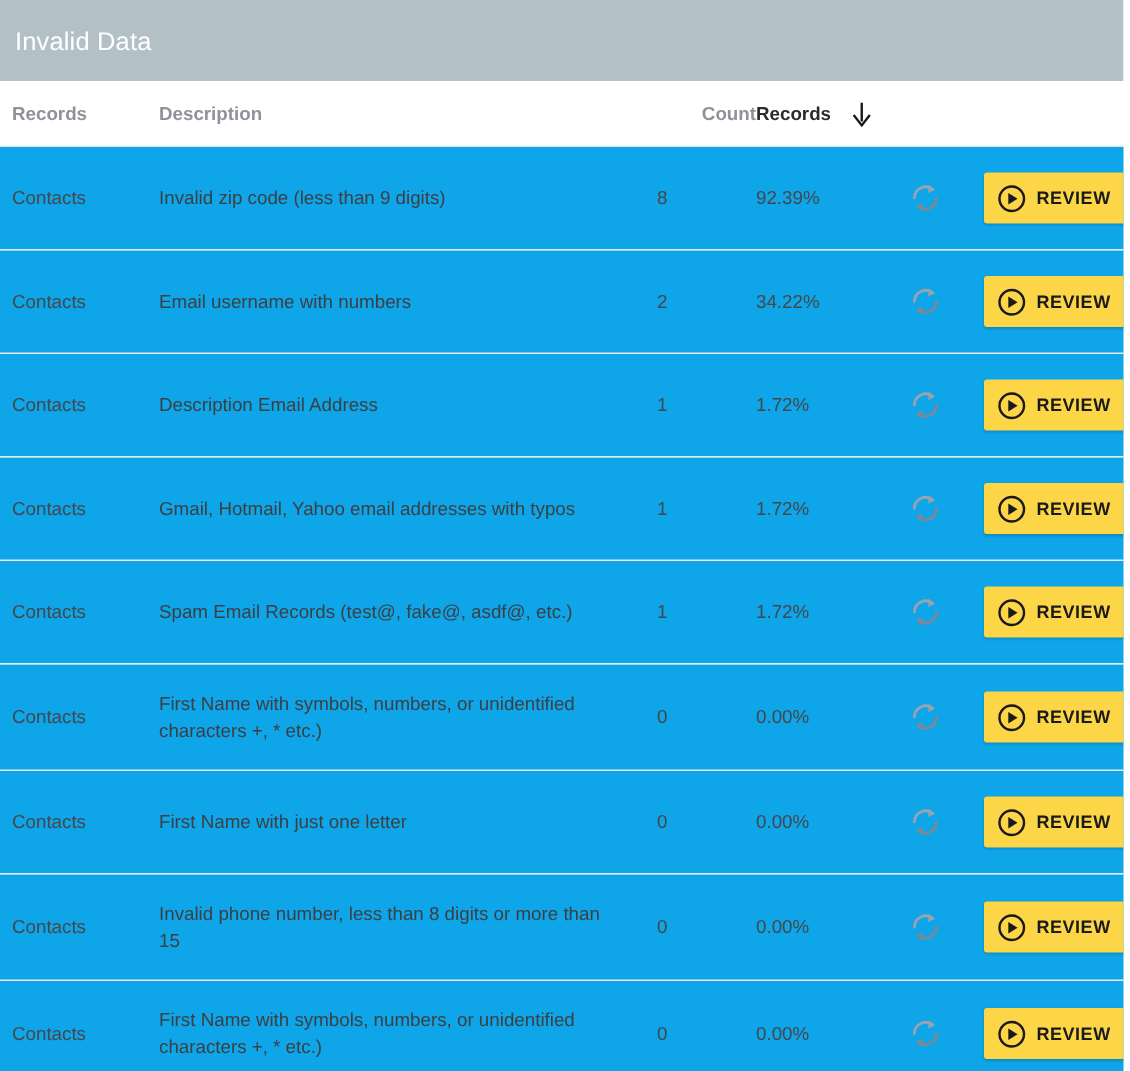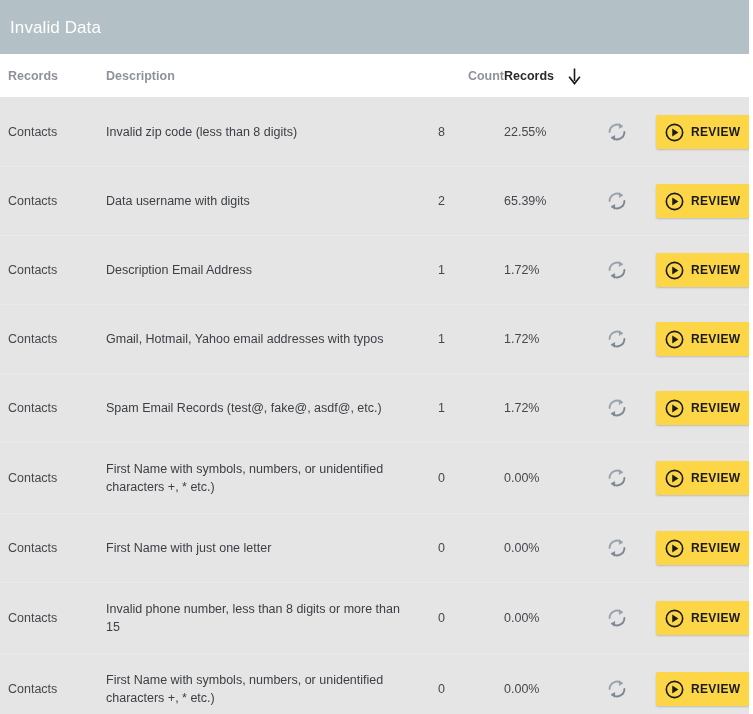--- a/index.html
+++ b/index.html
@@ -79,21 +79,21 @@
     position: relative;
     top: 1px;
   }
 
   tbody td {
     font-size: 12.5px;
     color: #44484c;
     border-bottom: 1px solid #e8eaec;
     vertical-align: middle;
     padding: 17px 0;
-    background: #e5e5e5;
+    background: #0ea5e9;
   }
   tbody tr:last-child td { border-bottom: 1px solid #e8eaec; }
 
   td.cell-records {
     padding-left: 8px;
     color: #44484c;
     white-space: nowrap;
   }
   td.cell-desc {
     padding-right: 22px;
@@ -177,49 +177,49 @@
             </span>
           </span>
         </th>
         <th></th>
         <th></th>
       </tr>
     </thead>
     <tbody id="table-body">
         <tr>
     <td class="cell-records">Contacts</td>
-    <td class="cell-desc">Invalid zip code (less than 8 digits)</td>
+    <td class="cell-desc">Invalid zip code (less than 9 digits)</td>
     <td class="cell-count">8</td>
-    <td class="cell-percent">22.55%</td>
-    <td class="cell-refresh">
-      <button class="refresh-btn">
-  <svg viewBox="0 0 22 22" width="22" height="22" aria-hidden="true">
-    <path d="M3.6 11a7.4 7.4 0 0 1 12.2-5.6" stroke="#9aa3ad" stroke-width="1.9" fill="none" stroke-linecap="round"></path>
-    <path d="M18.4 11a7.4 7.4 0 0 1-12.2 5.6" stroke="#7d8896" stroke-width="1.9" fill="none" stroke-linecap="round"></path>
-    <path d="M13.0 2.2 L17.2 5.2 L12.9 7.9 Z" fill="#9aa3ad"></path>
-    <path d="M9.0 19.8 L4.8 16.8 L9.1 14.1 Z" fill="#7d8896"></path>
-  </svg></button>
-    </td>
-    <td class="cell-action">
-      <button class="review-btn">
-        <span>
-  <svg class="play-icon" viewBox="0 0 20 20" aria-hidden="true">
-    <circle cx="10" cy="10" r="8.6" fill="none" stroke="#1a1a1a" stroke-width="1.7"></circle>
-    <path d="M7.6 5.9 L14.1 10 L7.6 14.1 Z" fill="#1a1a1a"></path>
-  </svg>
-              </span>
-        <span class="review-label">REVIEW</span>
-      </button>
-    </td>
-        </tr>
-        <tr>
-    <td class="cell-records">Contacts</td>
-    <td class="cell-desc">Data username with digits</td>
+    <td class="cell-percent">92.39%</td>
+    <td class="cell-refresh">
+      <button class="refresh-btn">
+  <svg viewBox="0 0 22 22" width="22" height="22" aria-hidden="true">
+    <path d="M3.6 11a7.4 7.4 0 0 1 12.2-5.6" stroke="#9aa3ad" stroke-width="1.9" fill="none" stroke-linecap="round"></path>
+    <path d="M18.4 11a7.4 7.4 0 0 1-12.2 5.6" stroke="#7d8896" stroke-width="1.9" fill="none" stroke-linecap="round"></path>
+    <path d="M13.0 2.2 L17.2 5.2 L12.9 7.9 Z" fill="#9aa3ad"></path>
+    <path d="M9.0 19.8 L4.8 16.8 L9.1 14.1 Z" fill="#7d8896"></path>
+  </svg></button>
+    </td>
+    <td class="cell-action">
+      <button class="review-btn">
+        <span>
+  <svg class="play-icon" viewBox="0 0 20 20" aria-hidden="true">
+    <circle cx="10" cy="10" r="8.6" fill="none" stroke="#1a1a1a" stroke-width="1.7"></circle>
+    <path d="M7.6 5.9 L14.1 10 L7.6 14.1 Z" fill="#1a1a1a"></path>
+  </svg>
+              </span>
+        <span class="review-label">REVIEW</span>
+      </button>
+    </td>
+        </tr>
+        <tr>
+    <td class="cell-records">Contacts</td>
+    <td class="cell-desc">Email username with numbers</td>
     <td class="cell-count">2</td>
-    <td class="cell-percent">65.39%</td>
+    <td class="cell-percent">34.22%</td>
     <td class="cell-refresh">
       <button class="refresh-btn">
   <svg viewBox="0 0 22 22" width="22" height="22" aria-hidden="true">
     <path d="M3.6 11a7.4 7.4 0 0 1 12.2-5.6" stroke="#9aa3ad" stroke-width="1.9" fill="none" stroke-linecap="round"></path>
     <path d="M18.4 11a7.4 7.4 0 0 1-12.2 5.6" stroke="#7d8896" stroke-width="1.9" fill="none" stroke-linecap="round"></path>
     <path d="M13.0 2.2 L17.2 5.2 L12.9 7.9 Z" fill="#9aa3ad"></path>
     <path d="M9.0 19.8 L4.8 16.8 L9.1 14.1 Z" fill="#7d8896"></path>
   </svg></button>
     </td>
     <td class="cell-action">

